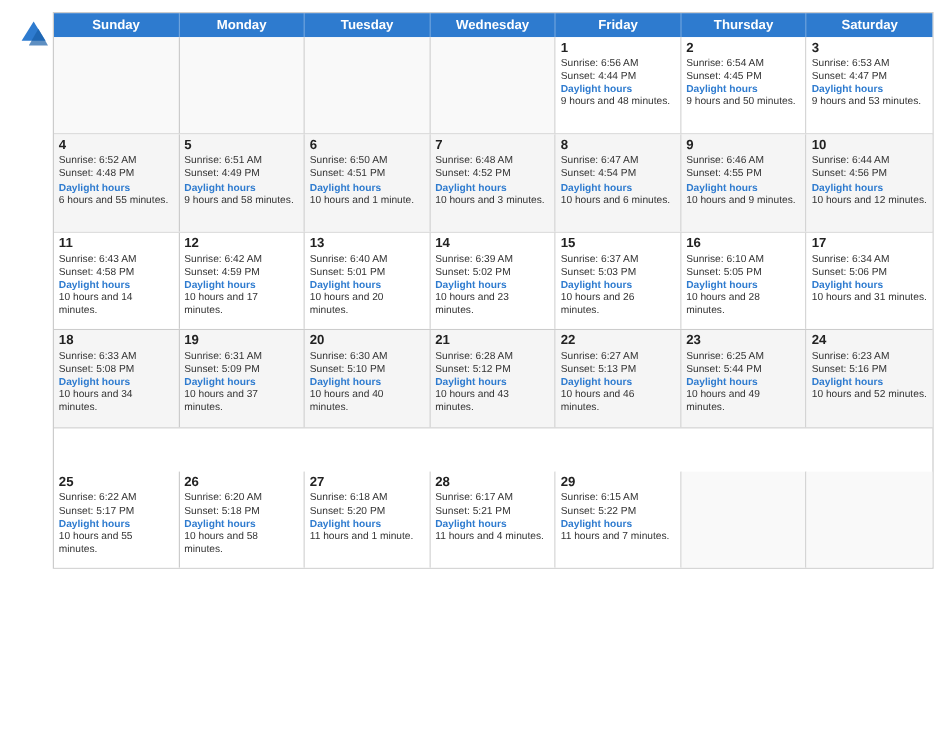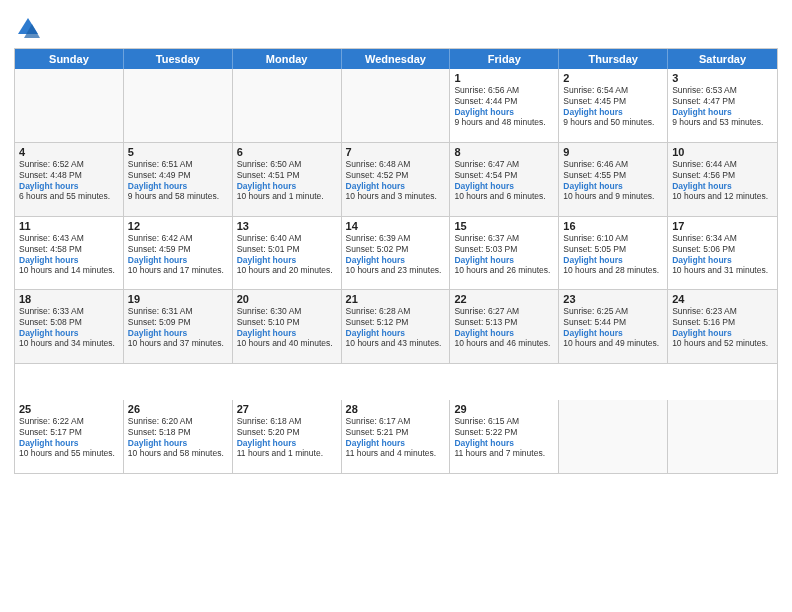--- a/index.html
+++ b/index.html
@@ -8,21 +8,21 @@
       background: #fff;
       width: 792px;
       height: 612px;
       overflow: hidden;
     }
     .page {
       width: 792px;
       height: 484px;
       padding: 10px 14px 10px 14px;
       display: flex;
-      flex-direction: column;
+      flex-direction: row;
     }
     .header {
       display: flex;
       align-items: flex-start;
       justify-content: space-between;
       margin-bottom: 6px;
     }
     .logo {
       display: flex;
       align-items: center;
@@ -139,22 +139,22 @@
     </div>
     <div class="title-block">
       <div class="month-title"></div>
       <div class="subtitle"></div>
     </div>
   </div>
 
   <div class="calendar">
     <div class="cal-header">
     <div class="cal-header-cell">Sunday</div>
+        <div class="cal-header-cell">Monday</div>
         <div class="cal-header-cell">Tuesday</div>
-        <div class="cal-header-cell">Monday</div>
         <div class="cal-header-cell">Wednesday</div>
         <div class="cal-header-cell">Friday</div>
         <div class="cal-header-cell">Thursday</div>
         <div class="cal-header-cell">Saturday</div>
       </div>
     <div class="cal-body">
     <div class="cal-row">
           <div class="cal-cell empty"></div>
           <div class="cal-cell empty"></div>
           <div class="cal-cell empty"></div>

